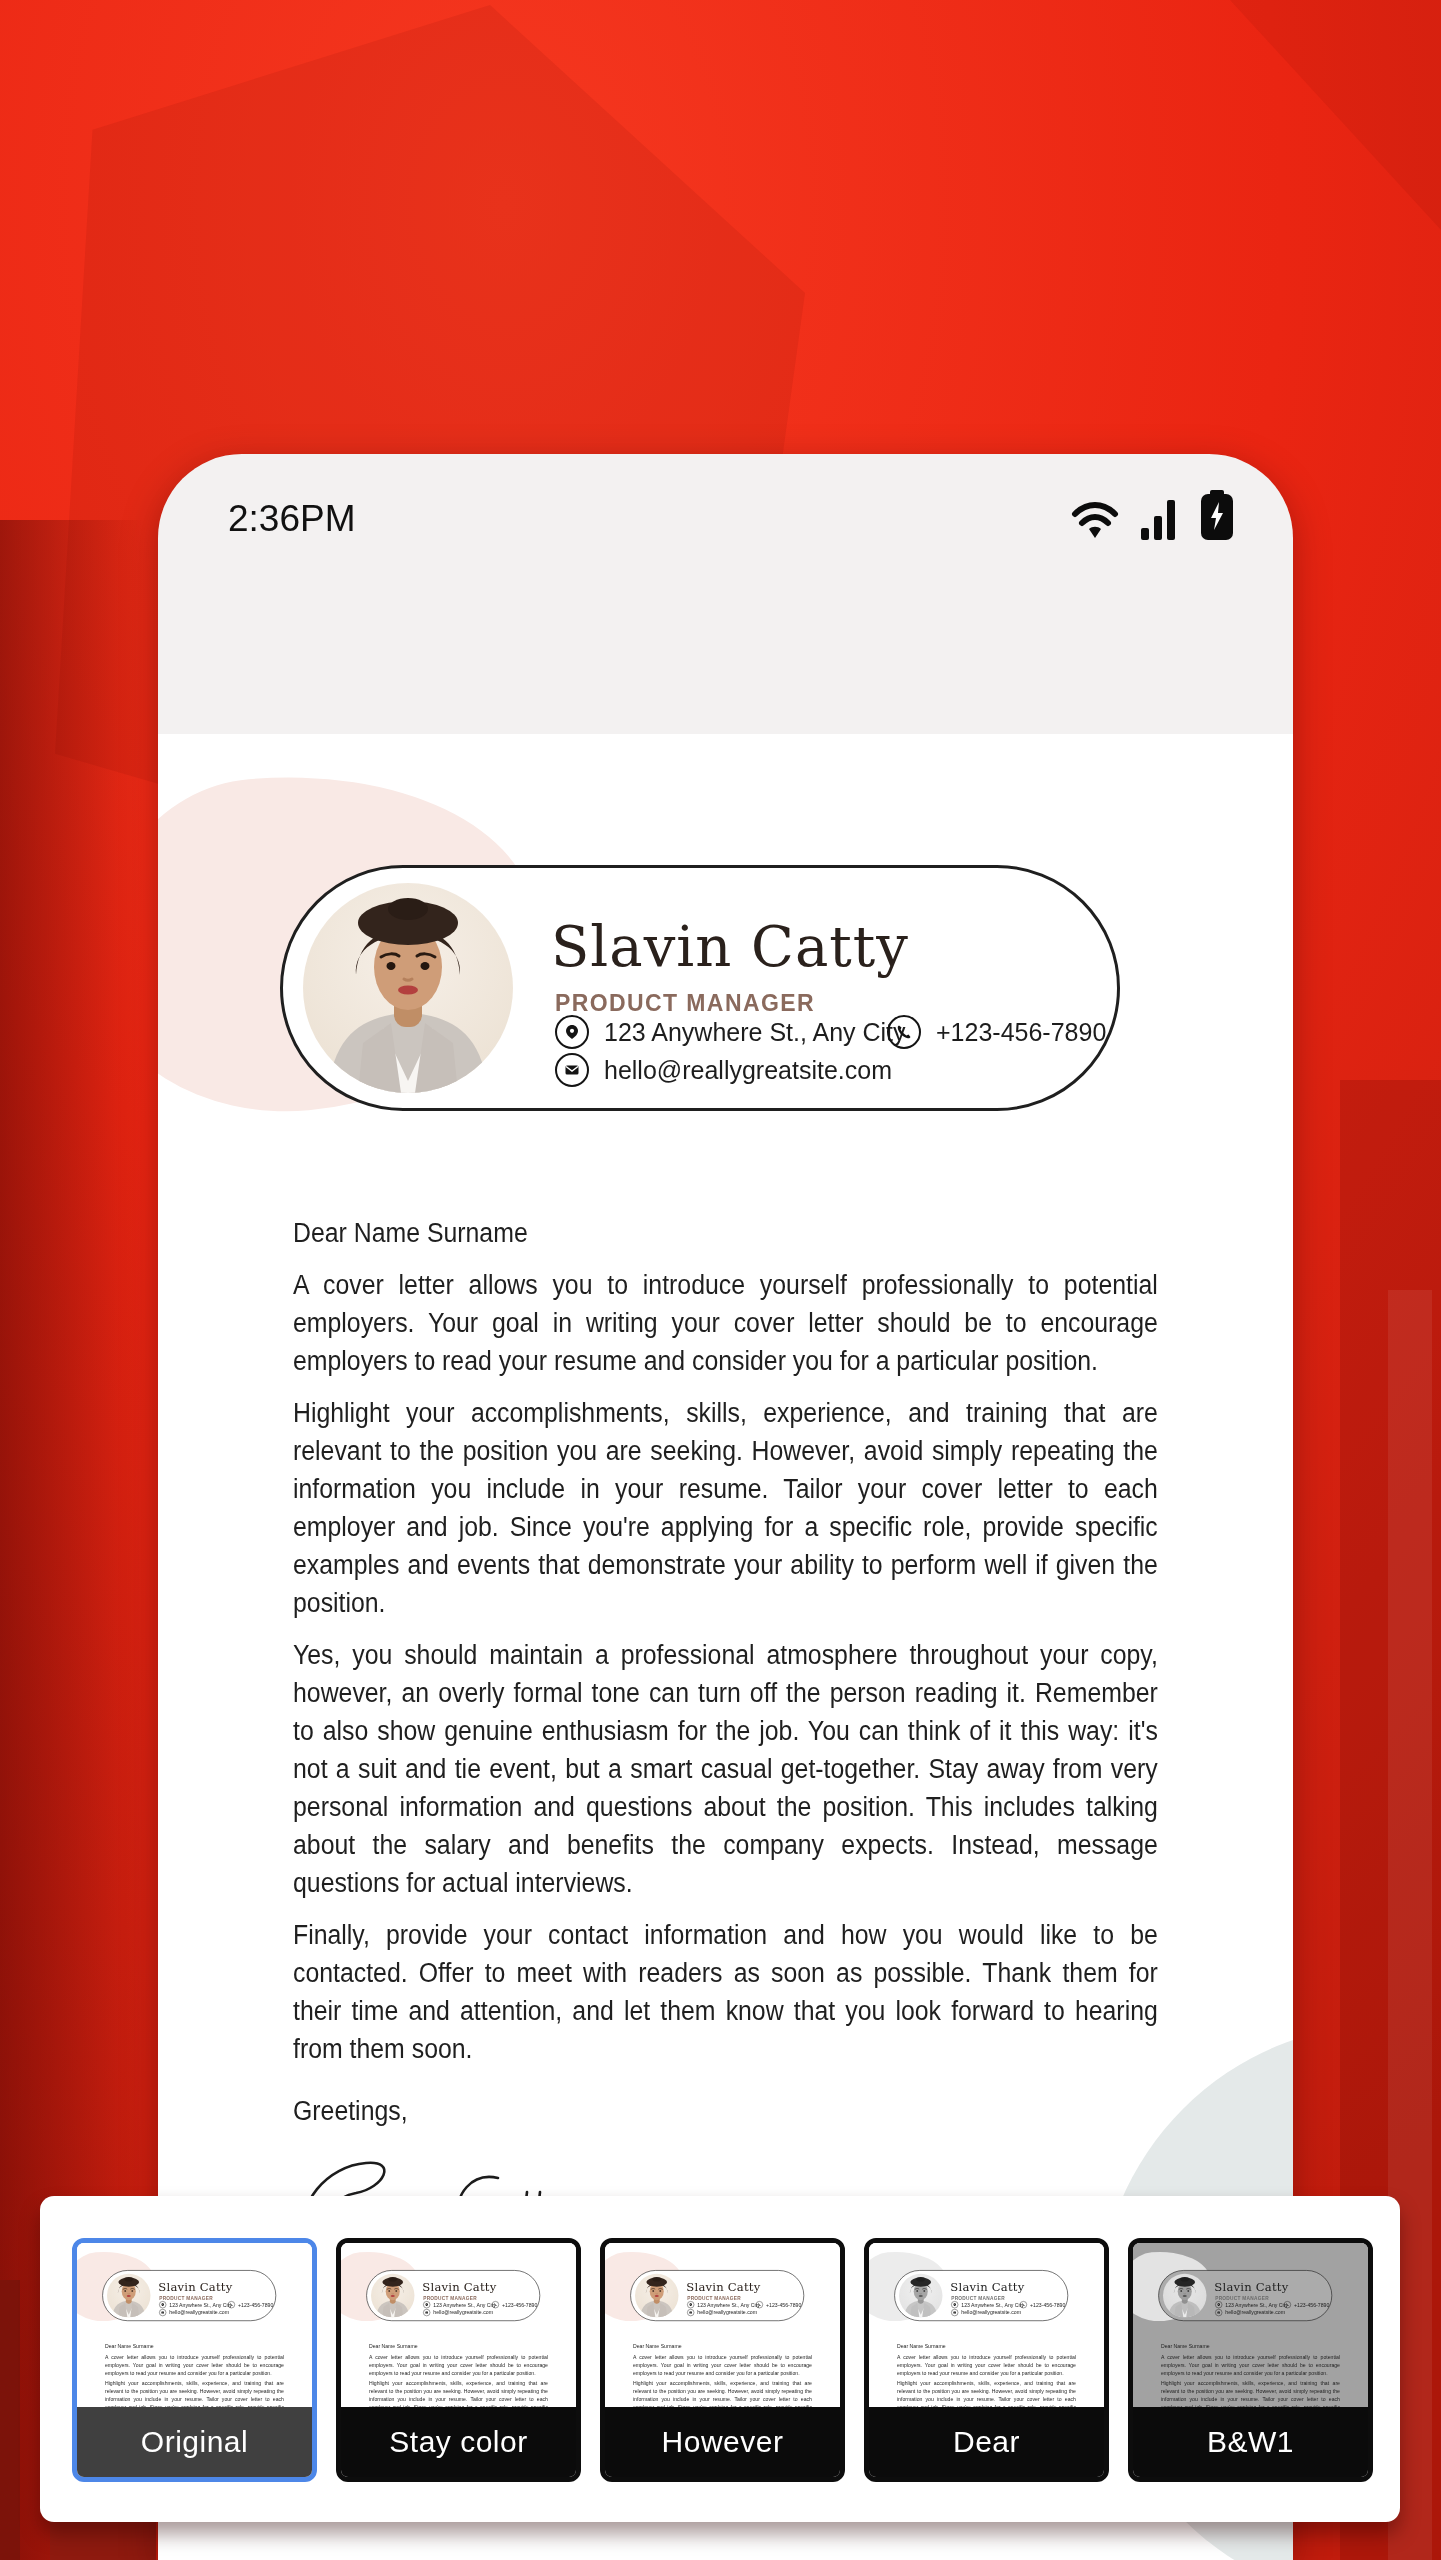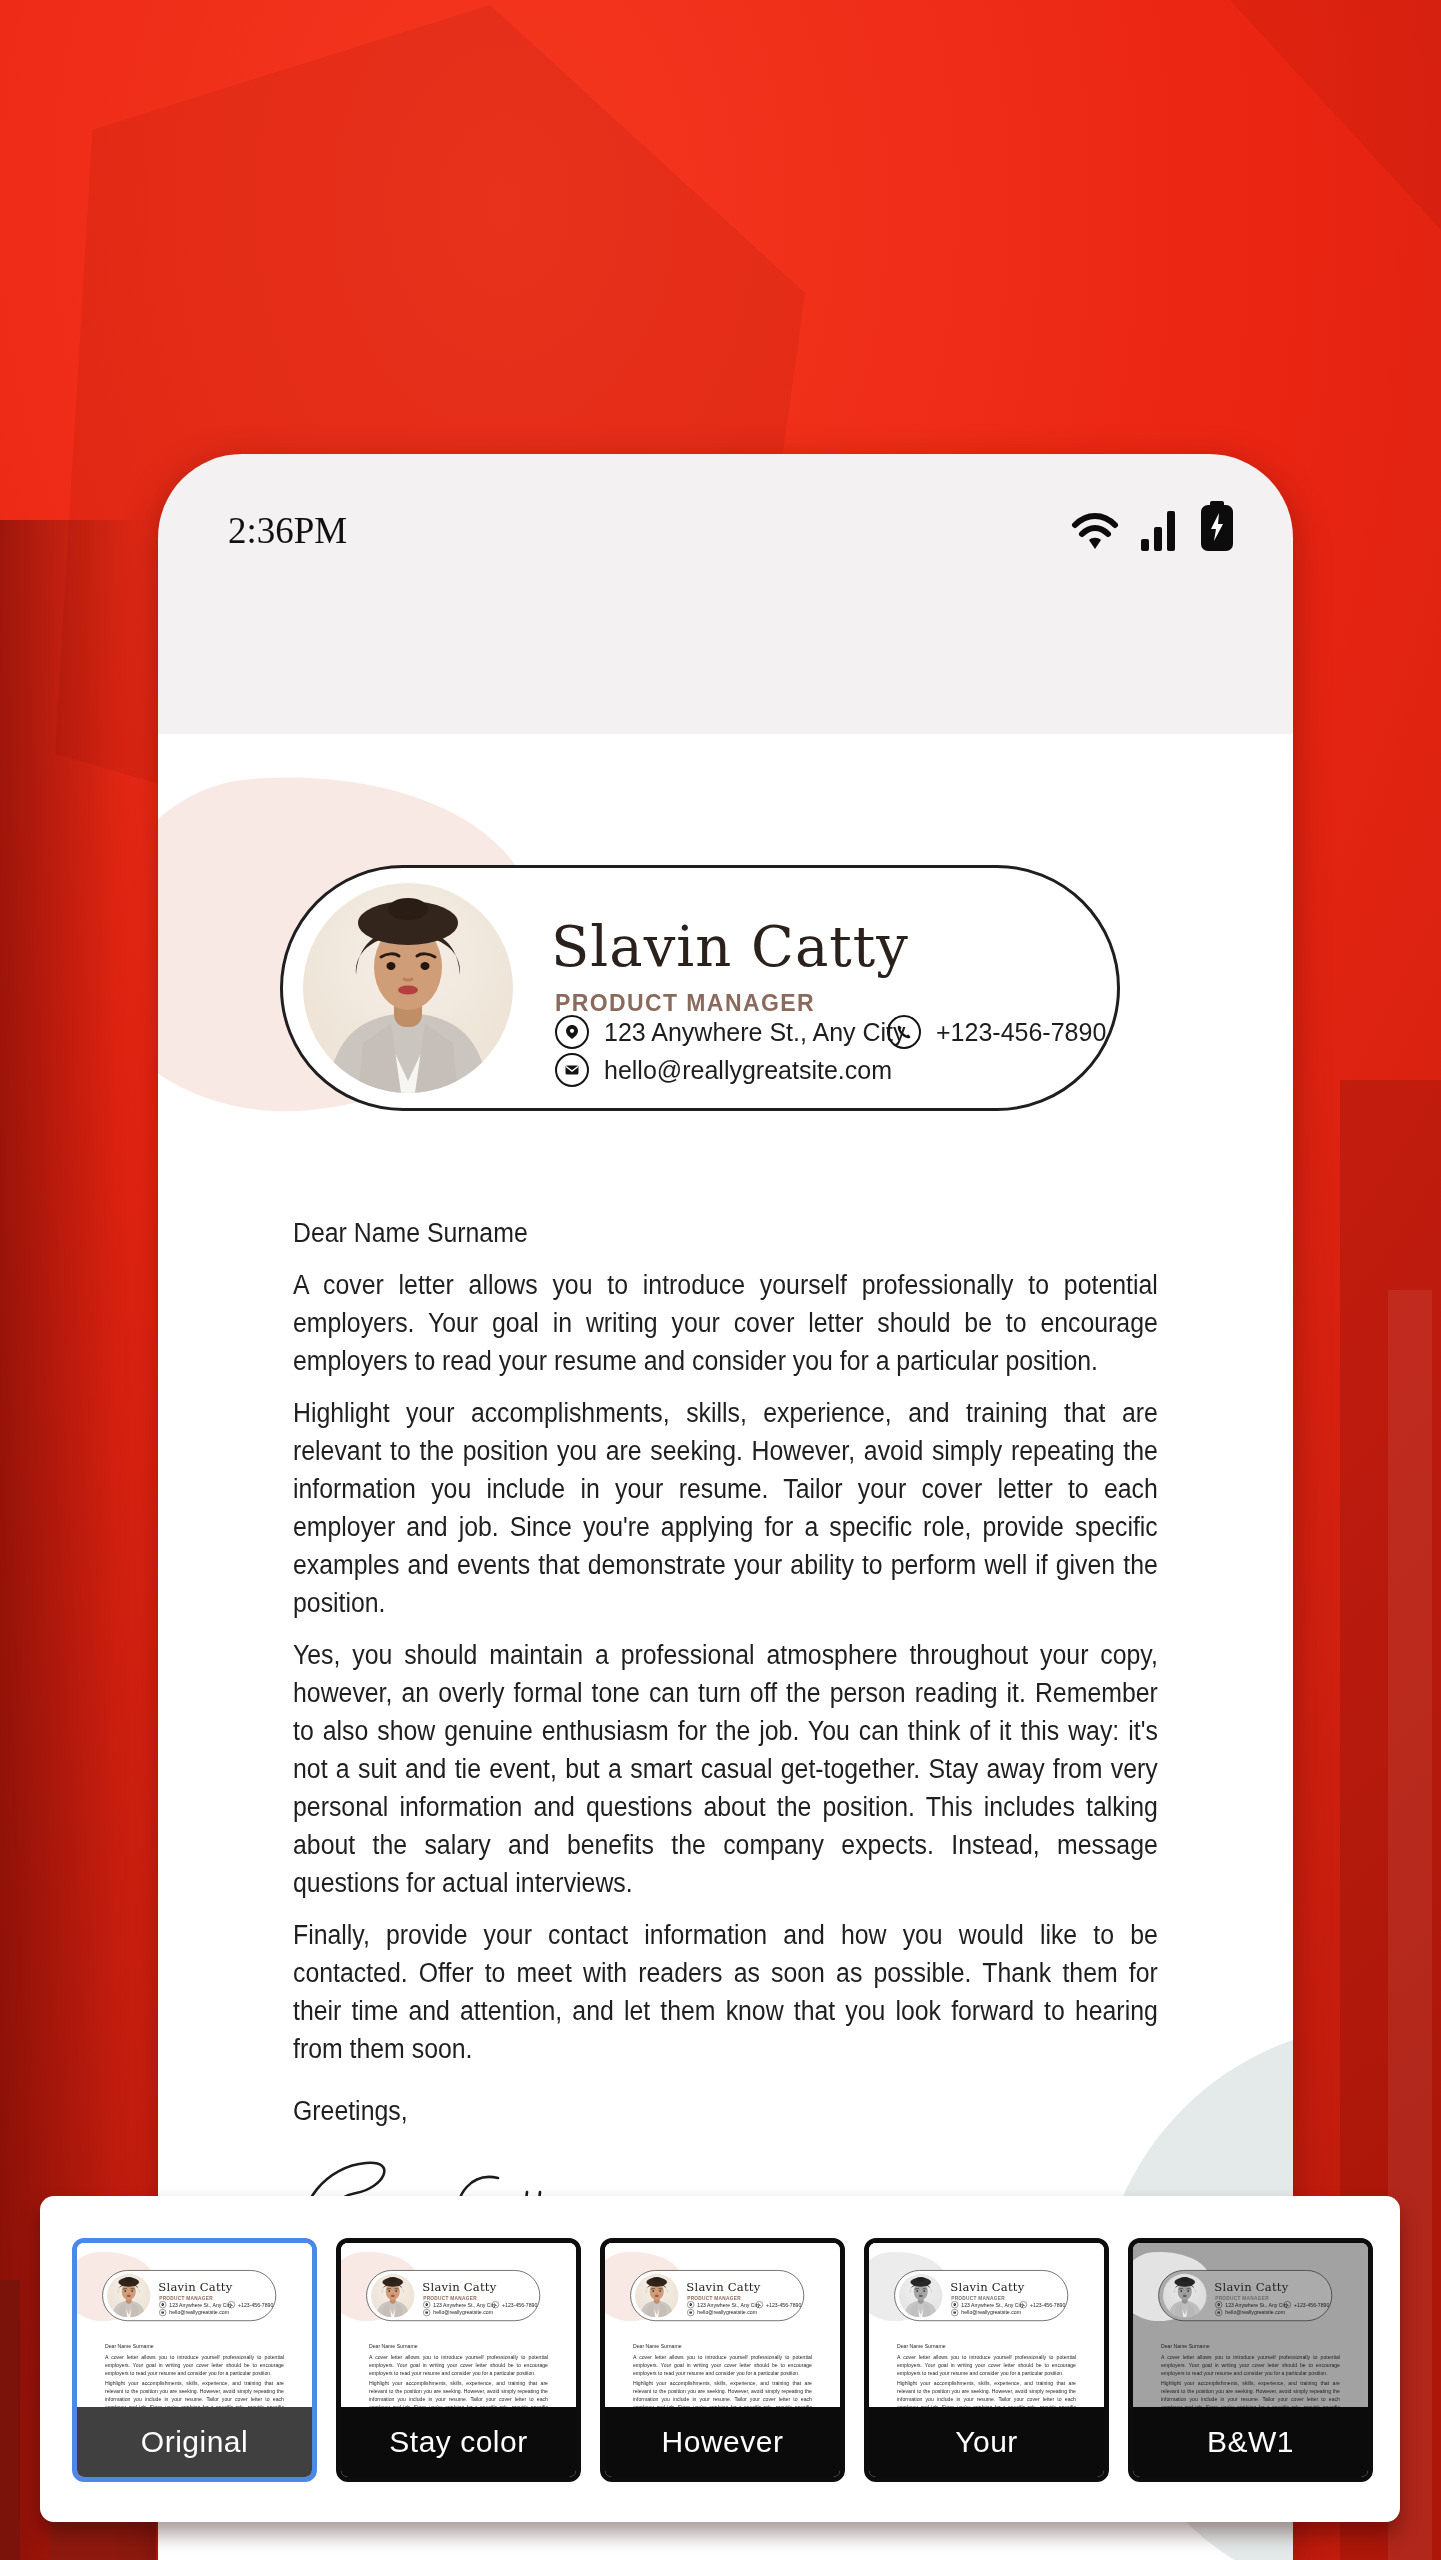--- a/index.html
+++ b/index.html
@@ -22,21 +22,21 @@
       clip-path:polygon(100% 0,100% 100%,0 0);}
   
   .headline{position:absolute;left:0;top:70px;width:100%;text-align:center;color:#fff;
       font-weight:800;letter-spacing:-3px;line-height:1;}
   .headline .l1{font-size:142px;}
   .headline .l2{font-size:142px;margin-top:32px;}
   
   .phone{position:absolute;left:158px;top:454px;width:1135px;height:2106px;
       background:#f3f1f1;border-radius:84px 84px 0 0;
       box-shadow:0 10px 36px rgba(70,0,0,.38);}
-  .statusbar{position:absolute;left:0;top:15px;width:100%;height:100px;font-family:Liberation Serif, serif;}
+  .statusbar{position:absolute;left:0;top:4px;width:100%;height:100px;}
   .time{position:absolute;left:70px;top:40px;font-size:37px;color:#111;}
   .sicons{position:absolute;right:58px;top:36px;display:flex;align-items:flex-end;gap:20px;height:52px;}
   .appbar{position:absolute;left:0;top:140px;width:100%;height:140px;}
   .backbtn{position:absolute;left:44px;top:152px;width:96px;height:80px;cursor:pointer;}
   .apptitle{position:absolute;left:196px;top:152px;font-size:64px;font-weight:bold;color:#0d0d0d;}
   .kebab{position:absolute;right:54px;top:152px;width:40px;height:80px;display:flex;flex-direction:column;
       align-items:center;justify-content:center;gap:11px;cursor:pointer;}
   .kebab i{width:13px;height:13px;border-radius:50%;background:#101010;}
   
   .doc{position:absolute;left:0;top:280px;width:1135px;height:1826px;background:#ffffff;overflow:hidden;}
@@ -483,21 +483,21 @@
       <div class="doc-body">
         <p>Dear Name Surname</p>
         <p>A cover letter allows you to introduce yourself professionally to potential employers. Your goal in writing your cover letter should be to encourage employers to read your resume and consider you for a particular position.</p>
         <p>Highlight your accomplishments, skills, experience, and training that are relevant to the position you are seeking. However, avoid simply repeating the information you include in your resume. Tailor your cover letter to each employer and job. Since you're applying for a specific role, provide specific examples and events that demonstrate your ability to perform well if given the position.</p>
 
       </div>
 
     </div>
           </div>
         </div>
-      <div class="tlabel">Your</div>
+      <div class="tlabel">Dear</div>
     </div>
     <div class="thumb t5 f-bw">
       <div class="preview">
           <div class="mini">
             <div class="doc">
       <div class="blob-pink"></div>
 
       <div class="idcard">
         <div class="avatar">
           <svg width="210" height="210" viewBox="0 0 210 210">

